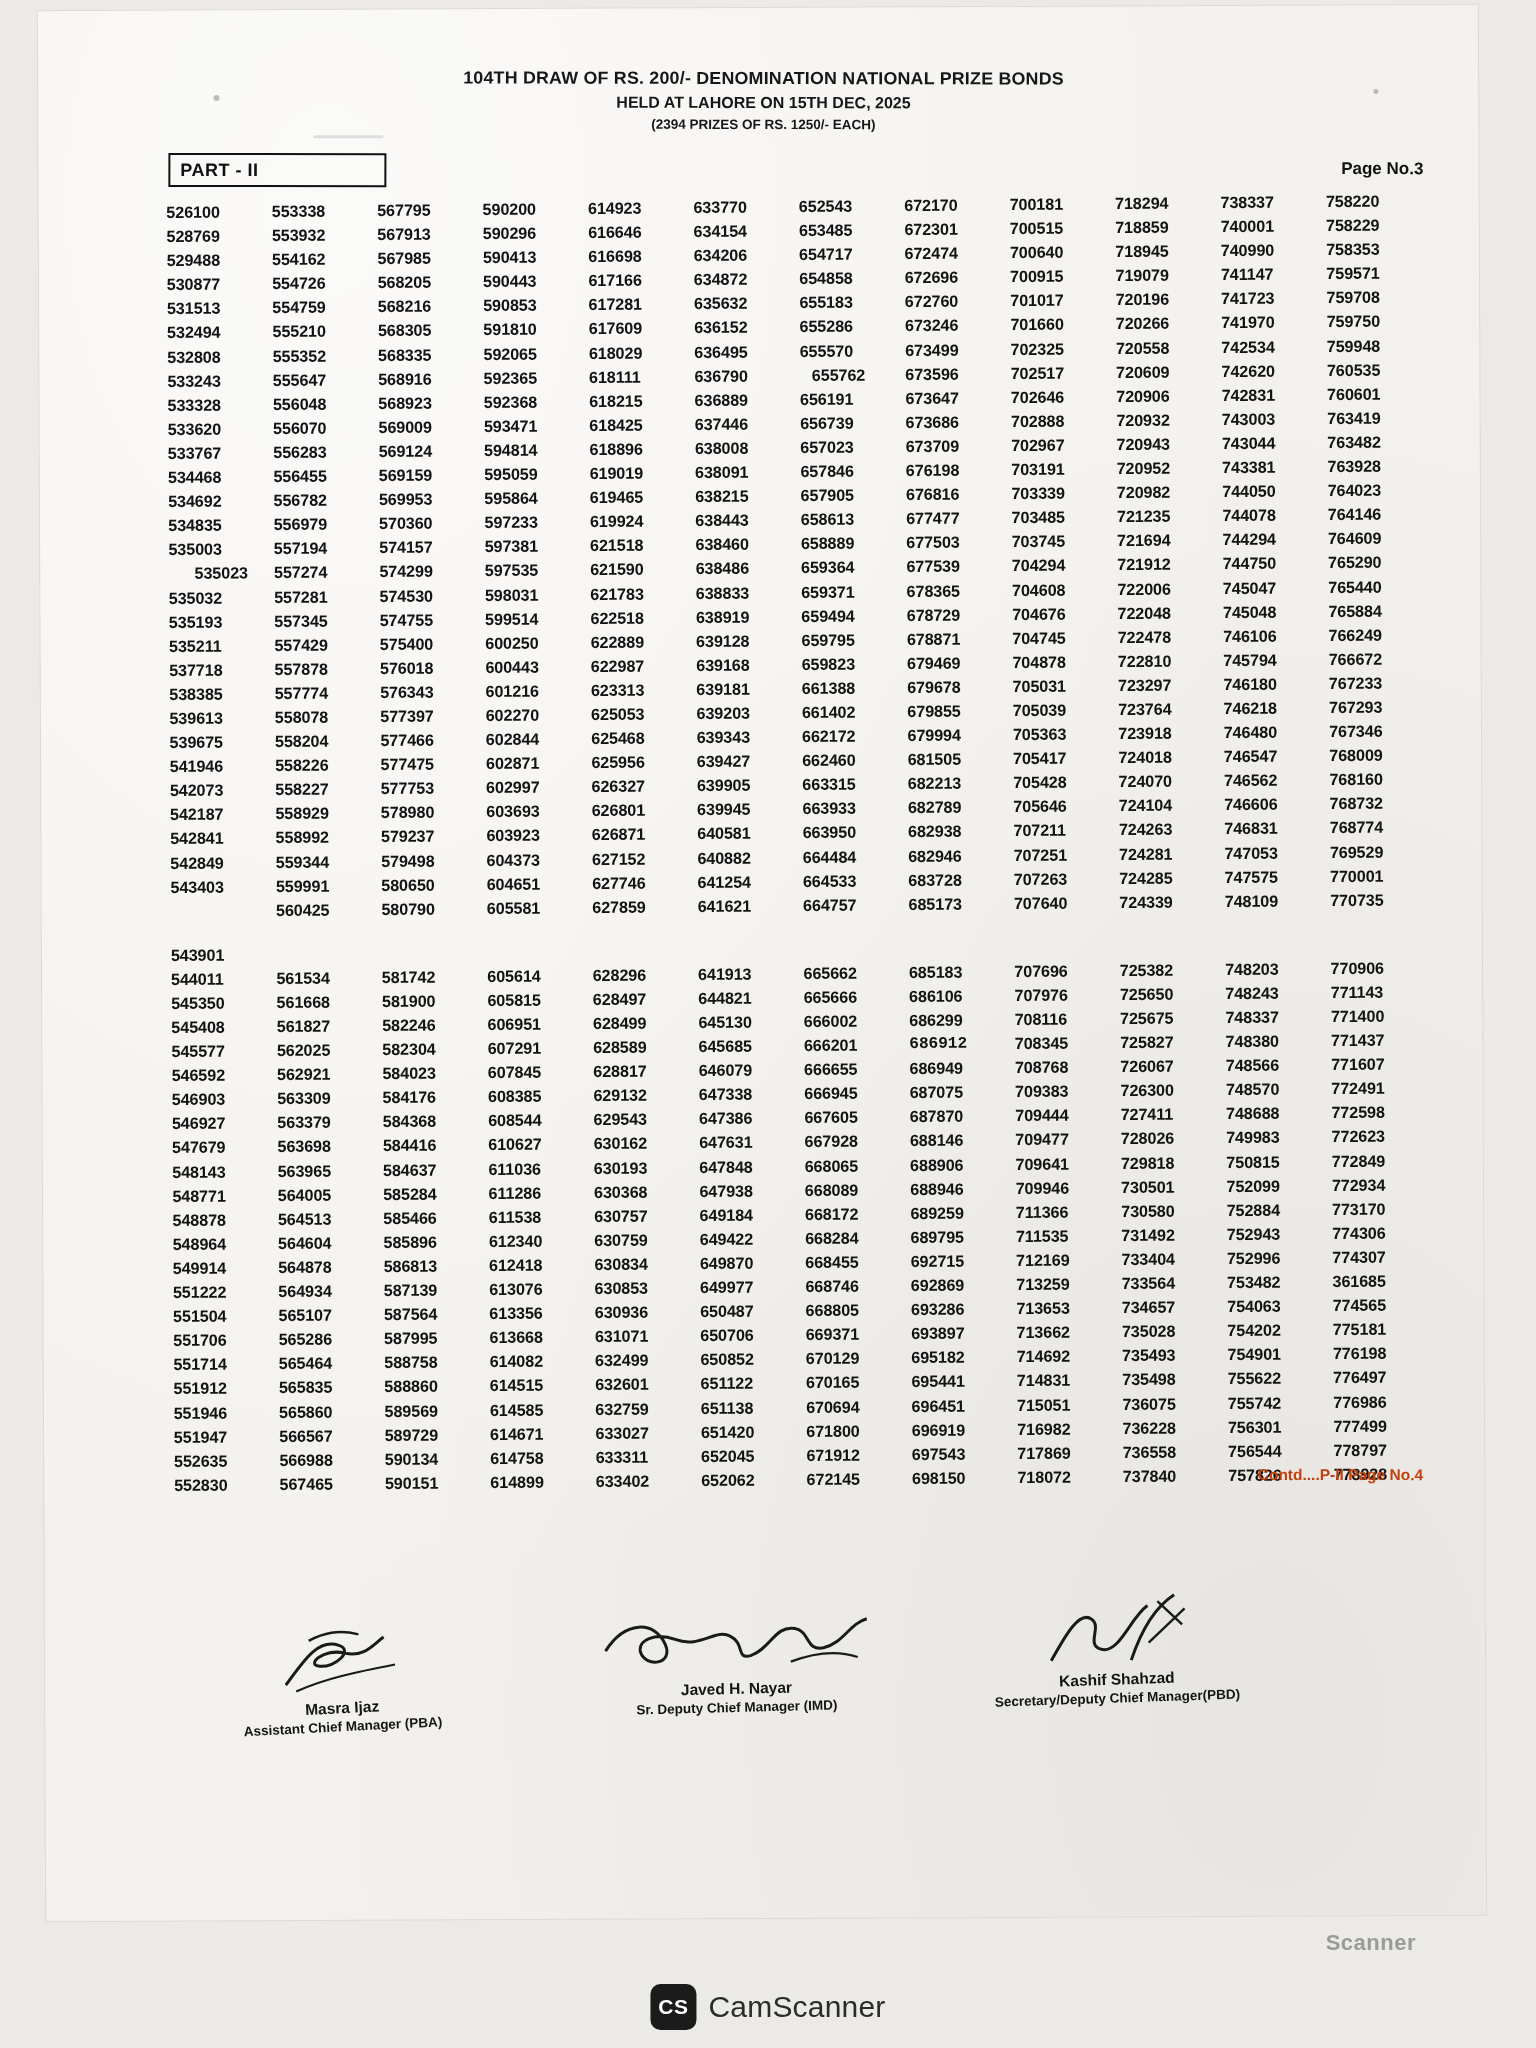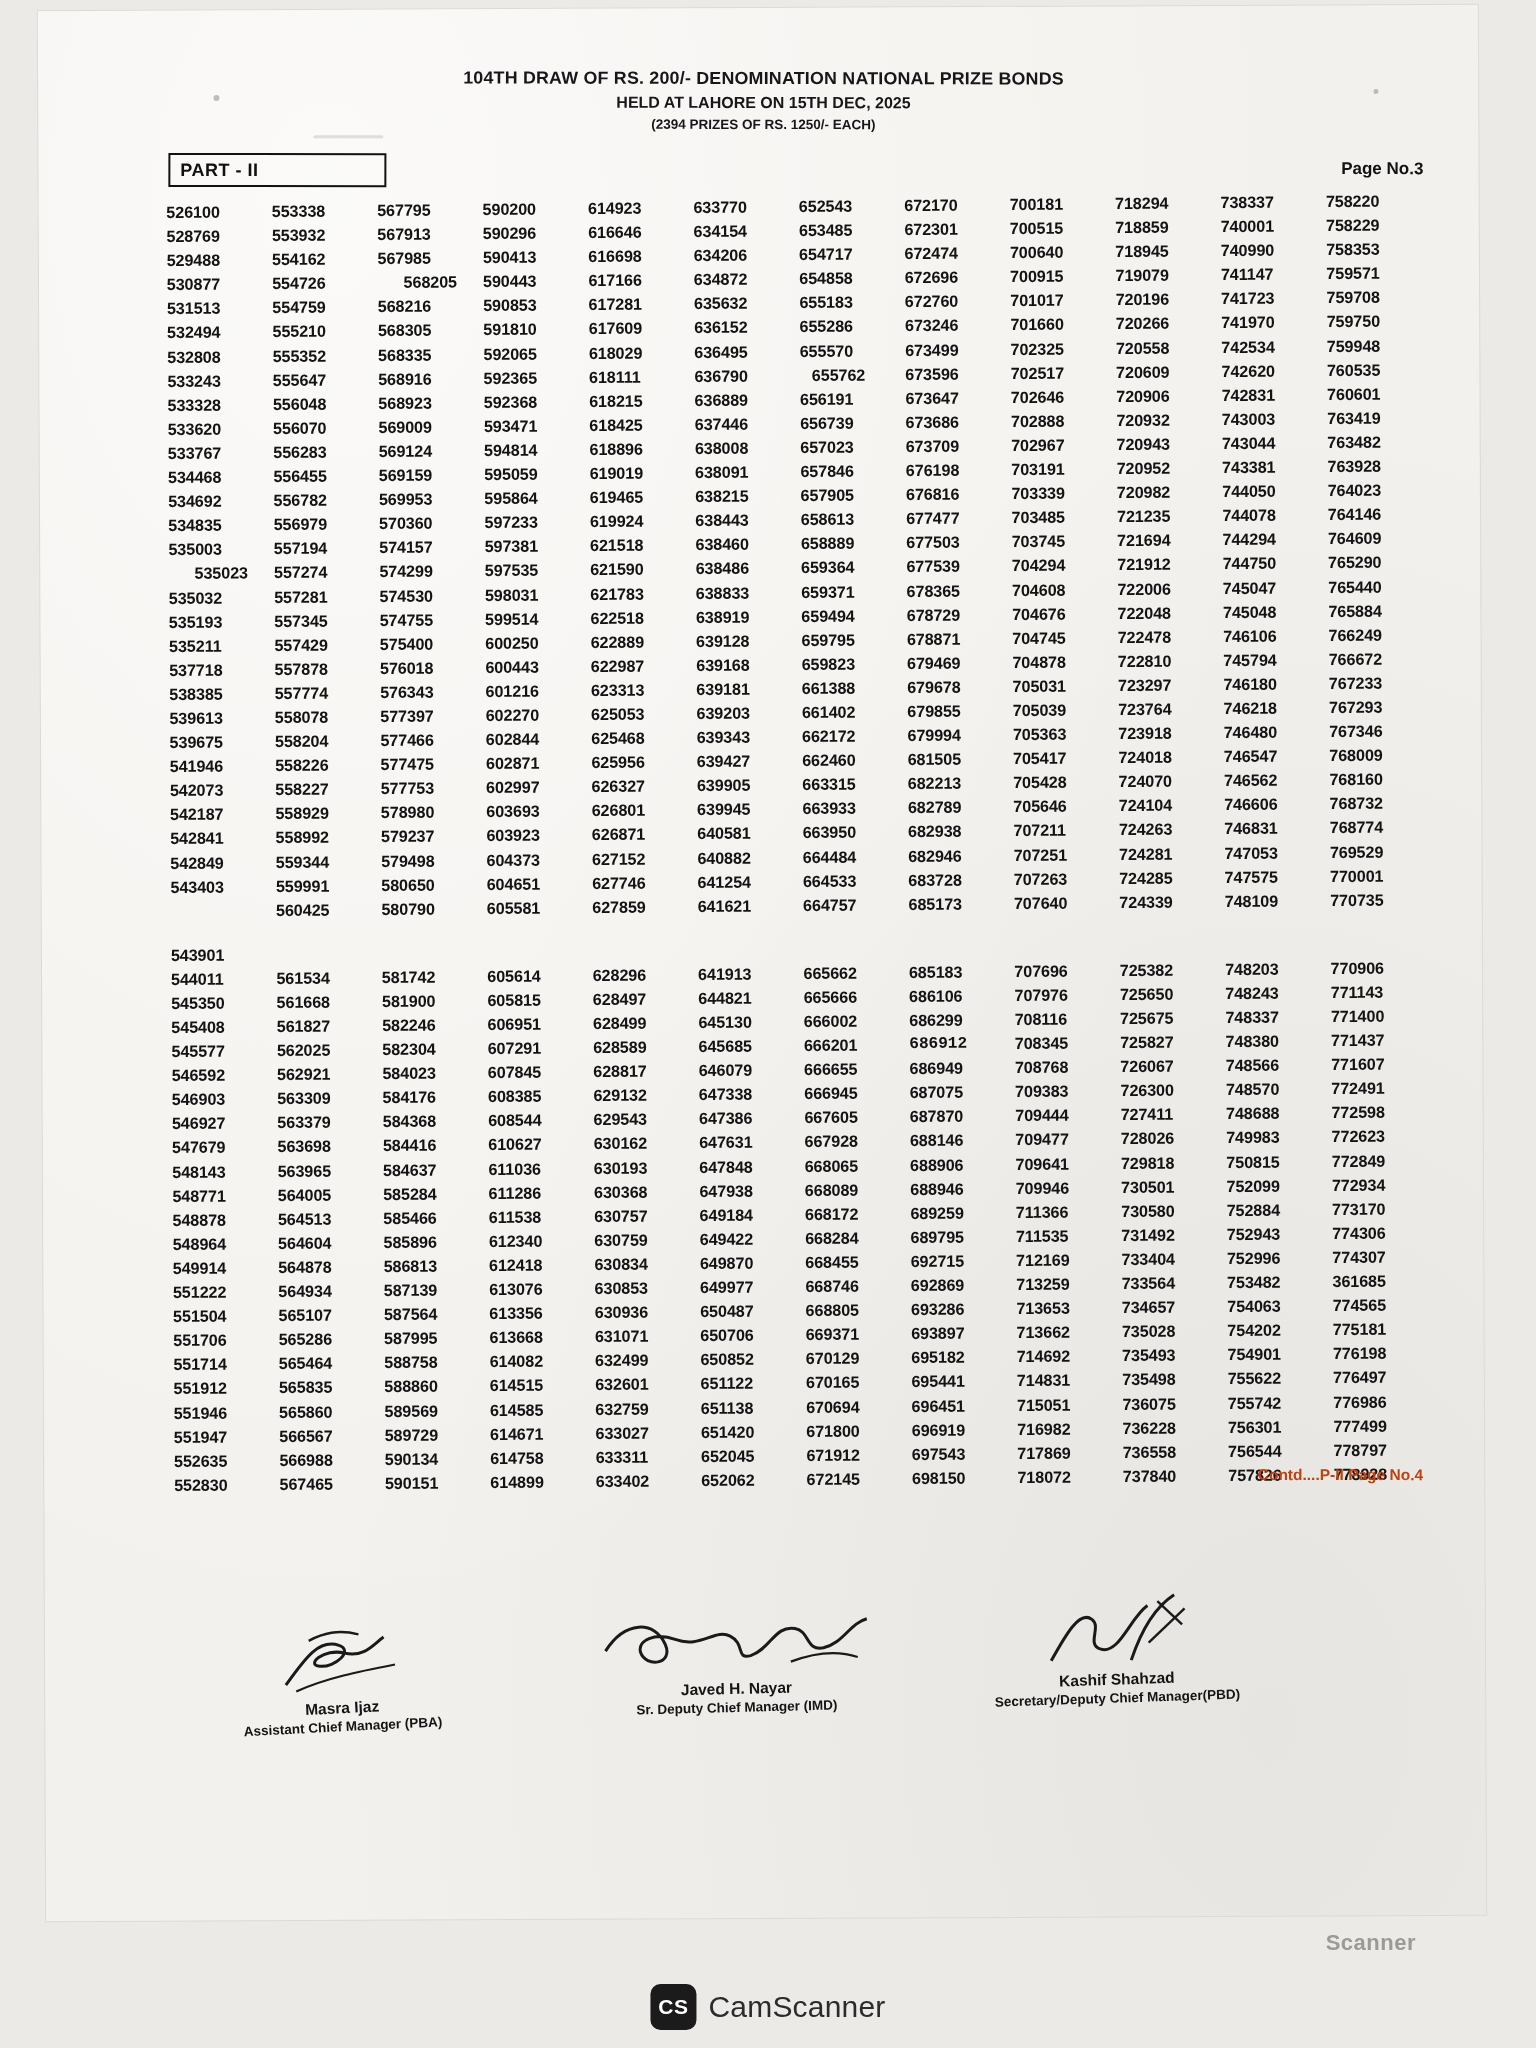--- a/index.html
+++ b/index.html
@@ -243,21 +243,21 @@
           <div class="cell col-4" style="transform: translateY(-1.4px);">616698</div>
           <div class="cell col-5" style="transform: translateY(-1.75px);">634206</div>
           <div class="cell col-6" style="transform: translateY(-2.1px);">654717</div>
           <div class="cell col-7" style="transform: translateY(-2.45px);">672474</div>
           <div class="cell col-8" style="transform: translateY(-2.8px);">700640</div>
           <div class="cell col-9" style="transform: translateY(-3.15px);">718945</div>
           <div class="cell col-10" style="transform: translateY(-3.5px);">740990</div>
           <div class="cell col-11" style="transform: translateY(-3.85px);">758353</div>
           <div class="cell col-0" style="transform: translateY(0px);">530877</div>
           <div class="cell col-1" style="transform: translateY(-0.35px);">554726</div>
-          <div class="cell col-2" style="transform: translateY(-0.7px); text-align: center;">568205</div>
+          <div class="cell col-2" style="transform: translateY(-0.7px);">568205</div>
           <div class="cell col-3" style="transform: translateY(-1.05px);">590443</div>
           <div class="cell col-4" style="transform: translateY(-1.4px);">617166</div>
           <div class="cell col-5" style="transform: translateY(-1.75px);">634872</div>
           <div class="cell col-6" style="transform: translateY(-2.1px);">654858</div>
           <div class="cell col-7" style="transform: translateY(-2.45px);">672696</div>
           <div class="cell col-8" style="transform: translateY(-2.8px);">700915</div>
           <div class="cell col-9" style="transform: translateY(-3.15px);">719079</div>
           <div class="cell col-10" style="transform: translateY(-3.5px);">741147</div>
           <div class="cell col-11" style="transform: translateY(-3.85px);">759571</div>
           <div class="cell col-0" style="transform: translateY(0px);">531513</div>

